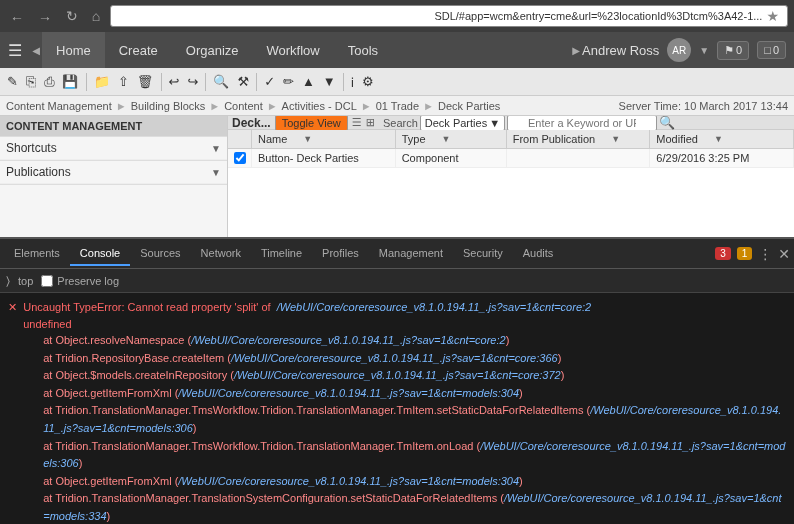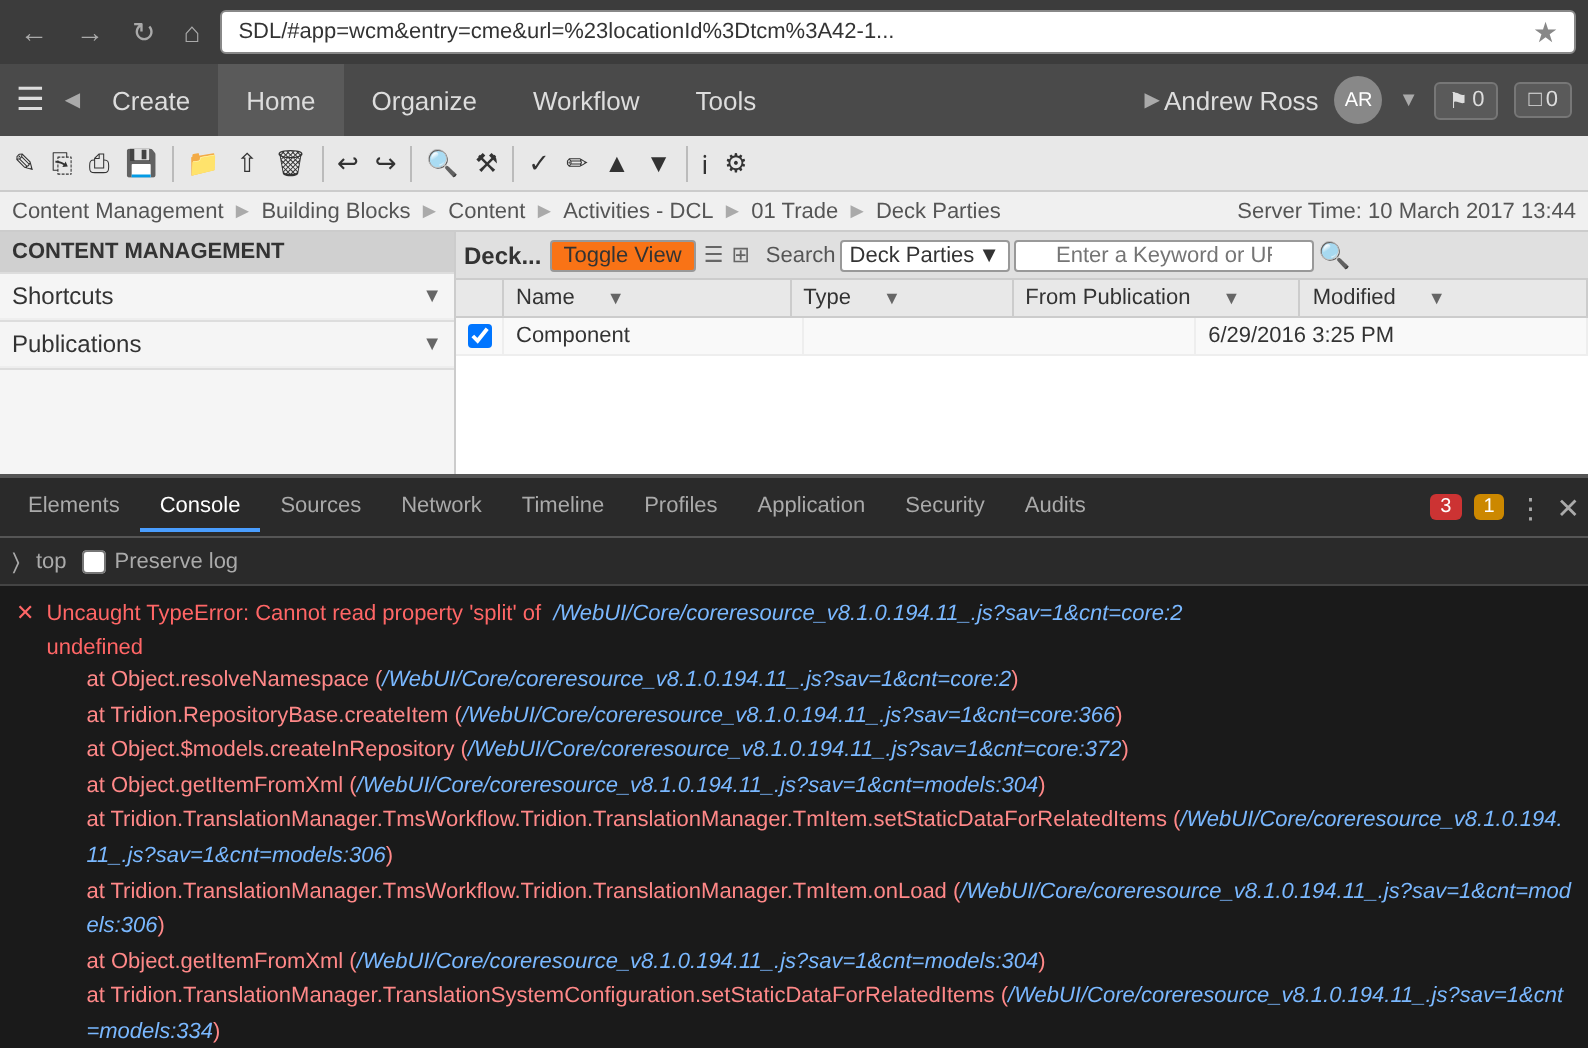--- a/index.html
+++ b/index.html
@@ -4,21 +4,21 @@
   <style>
     * { margin: 0; padding: 0; box-sizing: border-box; }
     body { width: 794px; height: 524px; overflow: hidden; font-family: Arial, sans-serif; font-size: 12px; background: #1a1a1a; }
 
     
     .browser-chrome { background: #3c3c3c; }
     .browser-toolbar { display: flex; align-items: center; padding: 4px 6px; gap: 6px; background: #3c3c3c; height: 32px; }
     .browser-nav-btn { color: #aaa; font-size: 14px; cursor: pointer; padding: 2px 4px; background: none; border: none; }
     .browser-nav-btn:disabled { color: #666; }
     .browser-address-bar { flex: 1; background: #fff; border: 1px solid #888; border-radius: 3px; padding: 2px 8px; font-size: 11px; color: #333; height: 22px; display: flex; align-items: center; justify-content: space-between; }
-    .browser-address-text { flex: 1; overflow: hidden; text-overflow: ellipsis; white-space: nowrap; }
+    .browser-address-text { flex: 1; overflow: hidden; text-overflow: ellipsis; white-space: nowrap; text-align: right; }
     .browser-star { color: #888; font-size: 14px; margin-left: 4px; }
 
     
     .app-header { background: #4a4a4a; display: flex; align-items: center; height: 36px; padding: 0 8px; color: #ddd; }
     .app-header .menu-icon { font-size: 16px; margin-right: 8px; cursor: pointer; }
     .app-nav { display: flex; align-items: center; gap: 0; flex: 1; }
     .app-nav-item { padding: 8px 14px; color: #ddd; font-size: 13px; cursor: pointer; height: 36px; display: flex; align-items: center; }
     .app-nav-item:hover, .app-nav-item.active { background: #5a5a5a; }
     .app-nav-arrow { color: #aaa; font-size: 10px; padding: 0 2px; }
     .app-user-section { display: flex; align-items: center; gap: 8px; margin-left: auto; }
@@ -43,21 +43,21 @@
 
     
     .left-sidebar { width: 228px; border-right: 1px solid #ccc; background: #f5f5f5; flex-shrink: 0; }
     .sidebar-section { border-bottom: 1px solid #ddd; }
     .sidebar-header { background: #d0d0d0; padding: 4px 6px; font-size: 11px; font-weight: bold; color: #333; text-transform: uppercase; display: flex; align-items: center; justify-content: space-between; }
     .sidebar-item { padding: 4px 6px; font-size: 12px; color: #333; display: flex; align-items: center; justify-content: space-between; cursor: pointer; border-bottom: 1px solid #eee; }
     .sidebar-dropdown { color: #666; font-size: 10px; }
 
     
     .right-content { flex: 1; display: flex; flex-direction: column; overflow: hidden; }
-    .content-toolbar { background: #e0e0e0; border-bottom: 1px solid #ccc; padding: 2px 4px; display: flex; align-items: center; gap: 4px; height: 24px; }
+    .content-toolbar { background: #e0e0e0; border-bottom: 1px solid #ccc; padding: 2px 4px; display: flex; align-items: center; gap: 4px; height: 14px; }
     .content-title { font-size: 12px; font-weight: bold; color: #333; }
     .content-btn { background: #f97316; border: 1px solid #999; border-radius: 2px; padding: 1px 6px; font-size: 11px; cursor: pointer; color: #333; }
     .search-box { display: flex; align-items: center; gap: 2px; margin-left: 4px; }
     .search-icon { font-size: 11px; color: #555; }
     .search-dropdown { display: flex; align-items: center; background: #fff; border: 1px solid #999; border-radius: 2px; padding: 1px 4px; font-size: 11px; color: #333; gap: 2px; }
     .search-input { background: #fff; border: 1px solid #999; border-radius: 2px; padding: 1px 20px; font-size: 11px; color: #555; width: 150px; }
     .search-go { background: none; border: none; cursor: pointer; font-size: 13px; color: #555; }
 
     
     .content-table { flex: 1; overflow: auto; }
@@ -112,25 +112,25 @@
       <span class="browser-address-text">SDL/#app=wcm&amp;entry=cme&amp;url=%23locationId%3Dtcm%3A42-1...</span>
       <span class="browser-star">★</span>
     </div>
   </div>
 </div>
 
 <div class="app-header">
   <span class="menu-icon">☰</span>
   <span class="app-nav-arrow">◀</span>
   <nav class="app-nav">
+    <div class="app-nav-item active">
+      <span>Home</span>
+    </div>
     <div class="app-nav-item">
       <span>Create</span>
-    </div>
-    <div class="app-nav-item active">
-      <span>Home</span>
     </div>
     <div class="app-nav-item">
       <span>Organize</span>
     </div>
     <div class="app-nav-item">
       <span>Workflow</span>
     </div>
     <div class="app-nav-item">
       <span>Tools</span>
     </div>
@@ -255,20 +255,21 @@
         </div>
         <div class="table-col table-col-mod">
           <span>Modified</span>
           <span class="col-arrow">▼</span>
         </div>
       </div>
       <div class="table-row">
         <div class="table-cell table-col-check">
           <input type="checkbox" checked="" style="width: 12px; height: 12px;">
         </div>
+        <div class="table-cell table-col-name">Button- Deck Parties</div>
         <div class="table-cell table-col-type">Component</div>
         <div class="table-cell table-col-pub"></div>
         <div class="table-cell table-col-mod">6/29/2016 3:25 PM</div>
       </div>
     </div>
   </div>
 </div>
 
 <div class="devtools">
   <div class="devtools-tabs">
@@ -284,21 +285,21 @@
     <div class="devtools-tab">
       <span>Network</span>
     </div>
     <div class="devtools-tab">
       <span>Timeline</span>
     </div>
     <div class="devtools-tab">
       <span>Profiles</span>
     </div>
     <div class="devtools-tab">
-      <span>Application</span>
+      <span>Management</span>
     </div>
     <div class="devtools-tab">
       <span>Security</span>
     </div>
     <div class="devtools-tab">
       <span>Audits</span>
     </div>
     <div class="devtools-tab-right">
       <span class="error-badge">
         <span>3</span>

